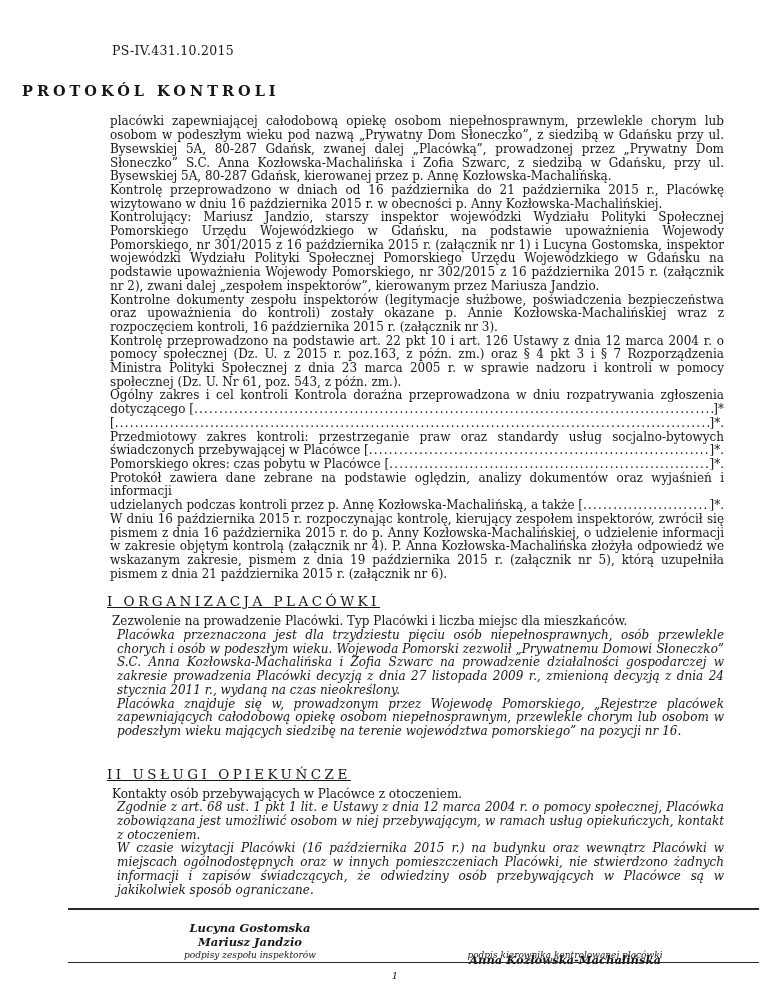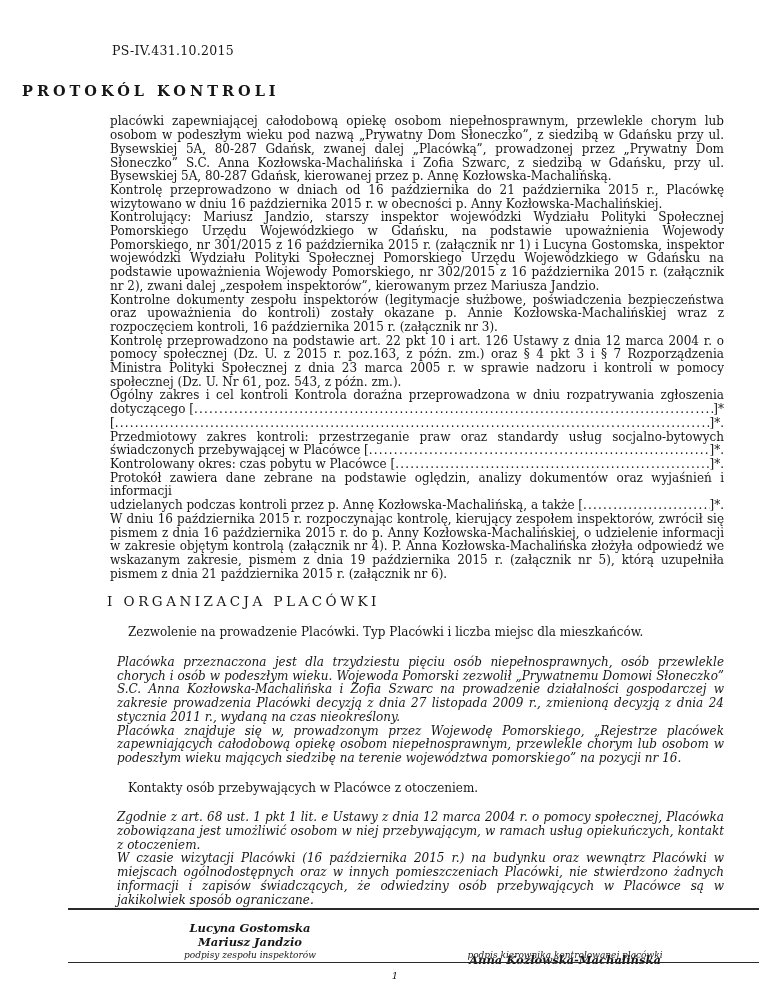--- a/index.html
+++ b/index.html
@@ -37,23 +37,24 @@
     overflow: hidden;
     white-space: nowrap;
     letter-spacing: 1.2px;
   }
   .sec-heading {
     font-size: 13.5px;
     font-weight: normal;
     letter-spacing: 3.5px;
     margin: 12px 0 5px -3px;
     line-height: 17px;
+    text-decoration: underline;
   }
   .sec-heading.second { margin-top: 27px; }
-  .subhead { margin: 16px; padding-left: 2px; }
+  .subhead { margin: 0; padding-left: 2px; }
   .ital {
     margin: 0;
     padding-left: 7px;
     text-align: justify;
     font-style: italic;
   }
   .footer { position: absolute; left: 0; right: 0; bottom: 0; height: 86px; }
   .rule-top { position: absolute; top: 0; left: 68px; right: 31px; border-top: 2px solid #2a2a2a; }
   .rule-bottom { position: absolute; top: 54px; left: 68px; right: 31px; border-top: 1px solid #2a2a2a; }
   .sig-left, .sig-right {
@@ -123,41 +124,42 @@
     <div class="para">
       <div class="fline">Przedmiotowy zakres kontroli: przestrzeganie praw oraz standardy usług socjalno-bytowych</div>
       <div class="ph-line">
         <span class="ph-pre">świadczonych przebywającej w Placówce [</span>
           <span class="ph-dots">........................................................................................................................................................................................................................................................................................................</span>
           <span class="ph-suf">]*.</span>
       </div>
     </div>
 
     <div class="ph-line">
-      <span class="ph-pre">Kontrolowany okres: czas pobytu w Placówce [</span>
+      <span class="ph-pre">Pomorskiego okres: czas pobytu w Placówce [</span>
         <span class="ph-dots">........................................................................................................................................................................................................................................................................................................</span>
         <span class="ph-suf">]*.</span>
     </div>
 
     <div class="para">
       <div class="fline">Protokół zawiera dane zebrane na podstawie oględzin, analizy dokumentów oraz wyjaśnień i informacji</div>
       <div class="ph-line">
         <span class="ph-pre">udzielanych podczas kontroli przez p. Annę Kozłowska-Machalińską, a także [</span>
           <span class="ph-dots">........................................................................................................................................................................................................................................................................................................</span>
           <span class="ph-suf">]*.</span>
       </div>
     </div>
 
     <p class="para">W dniu 16 października 2015 r. rozpoczynając kontrolę, kierujący zespołem inspektorów, zwrócił się pismem z dnia 16 października 2015 r. do p. Anny Kozłowska-Machalińskiej, o udzielenie informacji w zakresie objętym kontrolą (załącznik nr 4). P. Anna Kozłowska-Machalińska złożyła odpowiedź we wskazanym zakresie, pismem z dnia 19 października 2015 r. (załącznik nr 5), którą uzupełniła pismem z dnia 21 października 2015 r. (załącznik nr 6).</p>
 
     <div class="sec-heading">I ORGANIZACJA PLACÓWKI</div>
     <p class="subhead">Zezwolenie na prowadzenie Placówki. Typ Placówki i liczba miejsc dla mieszkańców.</p>
     <p class="ital">Placówka przeznaczona jest dla trzydziestu pięciu osób niepełnosprawnych, osób przewlekle chorych i osób w podeszłym wieku. Wojewoda Pomorski zezwolił „Prywatnemu Domowi Słoneczko” S.C. Anna Kozłowska-Machalińska i Zofia Szwarc na prowadzenie działalności gospodarczej w zakresie prowadzenia Placówki decyzją z dnia 27 listopada 2009 r., zmienioną decyzją z dnia 24 stycznia 2011 r., wydaną na czas nieokreślony.</p>
     <p class="ital">Placówka znajduje się w, prowadzonym przez Wojewodę Pomorskiego, „Rejestrze placówek zapewniających całodobową opiekę osobom niepełnosprawnym, przewlekle chorym lub osobom w podeszłym wieku mających siedzibę na terenie województwa pomorskiego” na pozycji nr 16.</p>
 
+    <div class="sec-heading second">II USŁUGI OPIEKUŃCZE</div>
     <p class="subhead">Kontakty osób przebywających w Placówce z otoczeniem.</p>
     <p class="ital">Zgodnie z art. 68 ust. 1 pkt 1 lit. e Ustawy z dnia 12 marca 2004 r. o pomocy społecznej, Placówka zobowiązana jest umożliwić osobom w niej przebywającym, w ramach usług opiekuńczych, kontakt z otoczeniem.</p>
     <p class="ital">W czasie wizytacji Placówki (16 października 2015 r.) na budynku oraz wewnątrz Placówki w miejscach ogólnodostępnych oraz w innych pomieszczeniach Placówki, nie stwierdzono żadnych informacji i zapisów świadczących, że odwiedziny osób przebywających w Placówce są w jakikolwiek sposób ograniczane.</p>
 
   </div>
 
   <div class="footer">
     <div class="rule-top"></div>
     <div class="sig-left">
       <div>Lucyna Gostomska</div>

